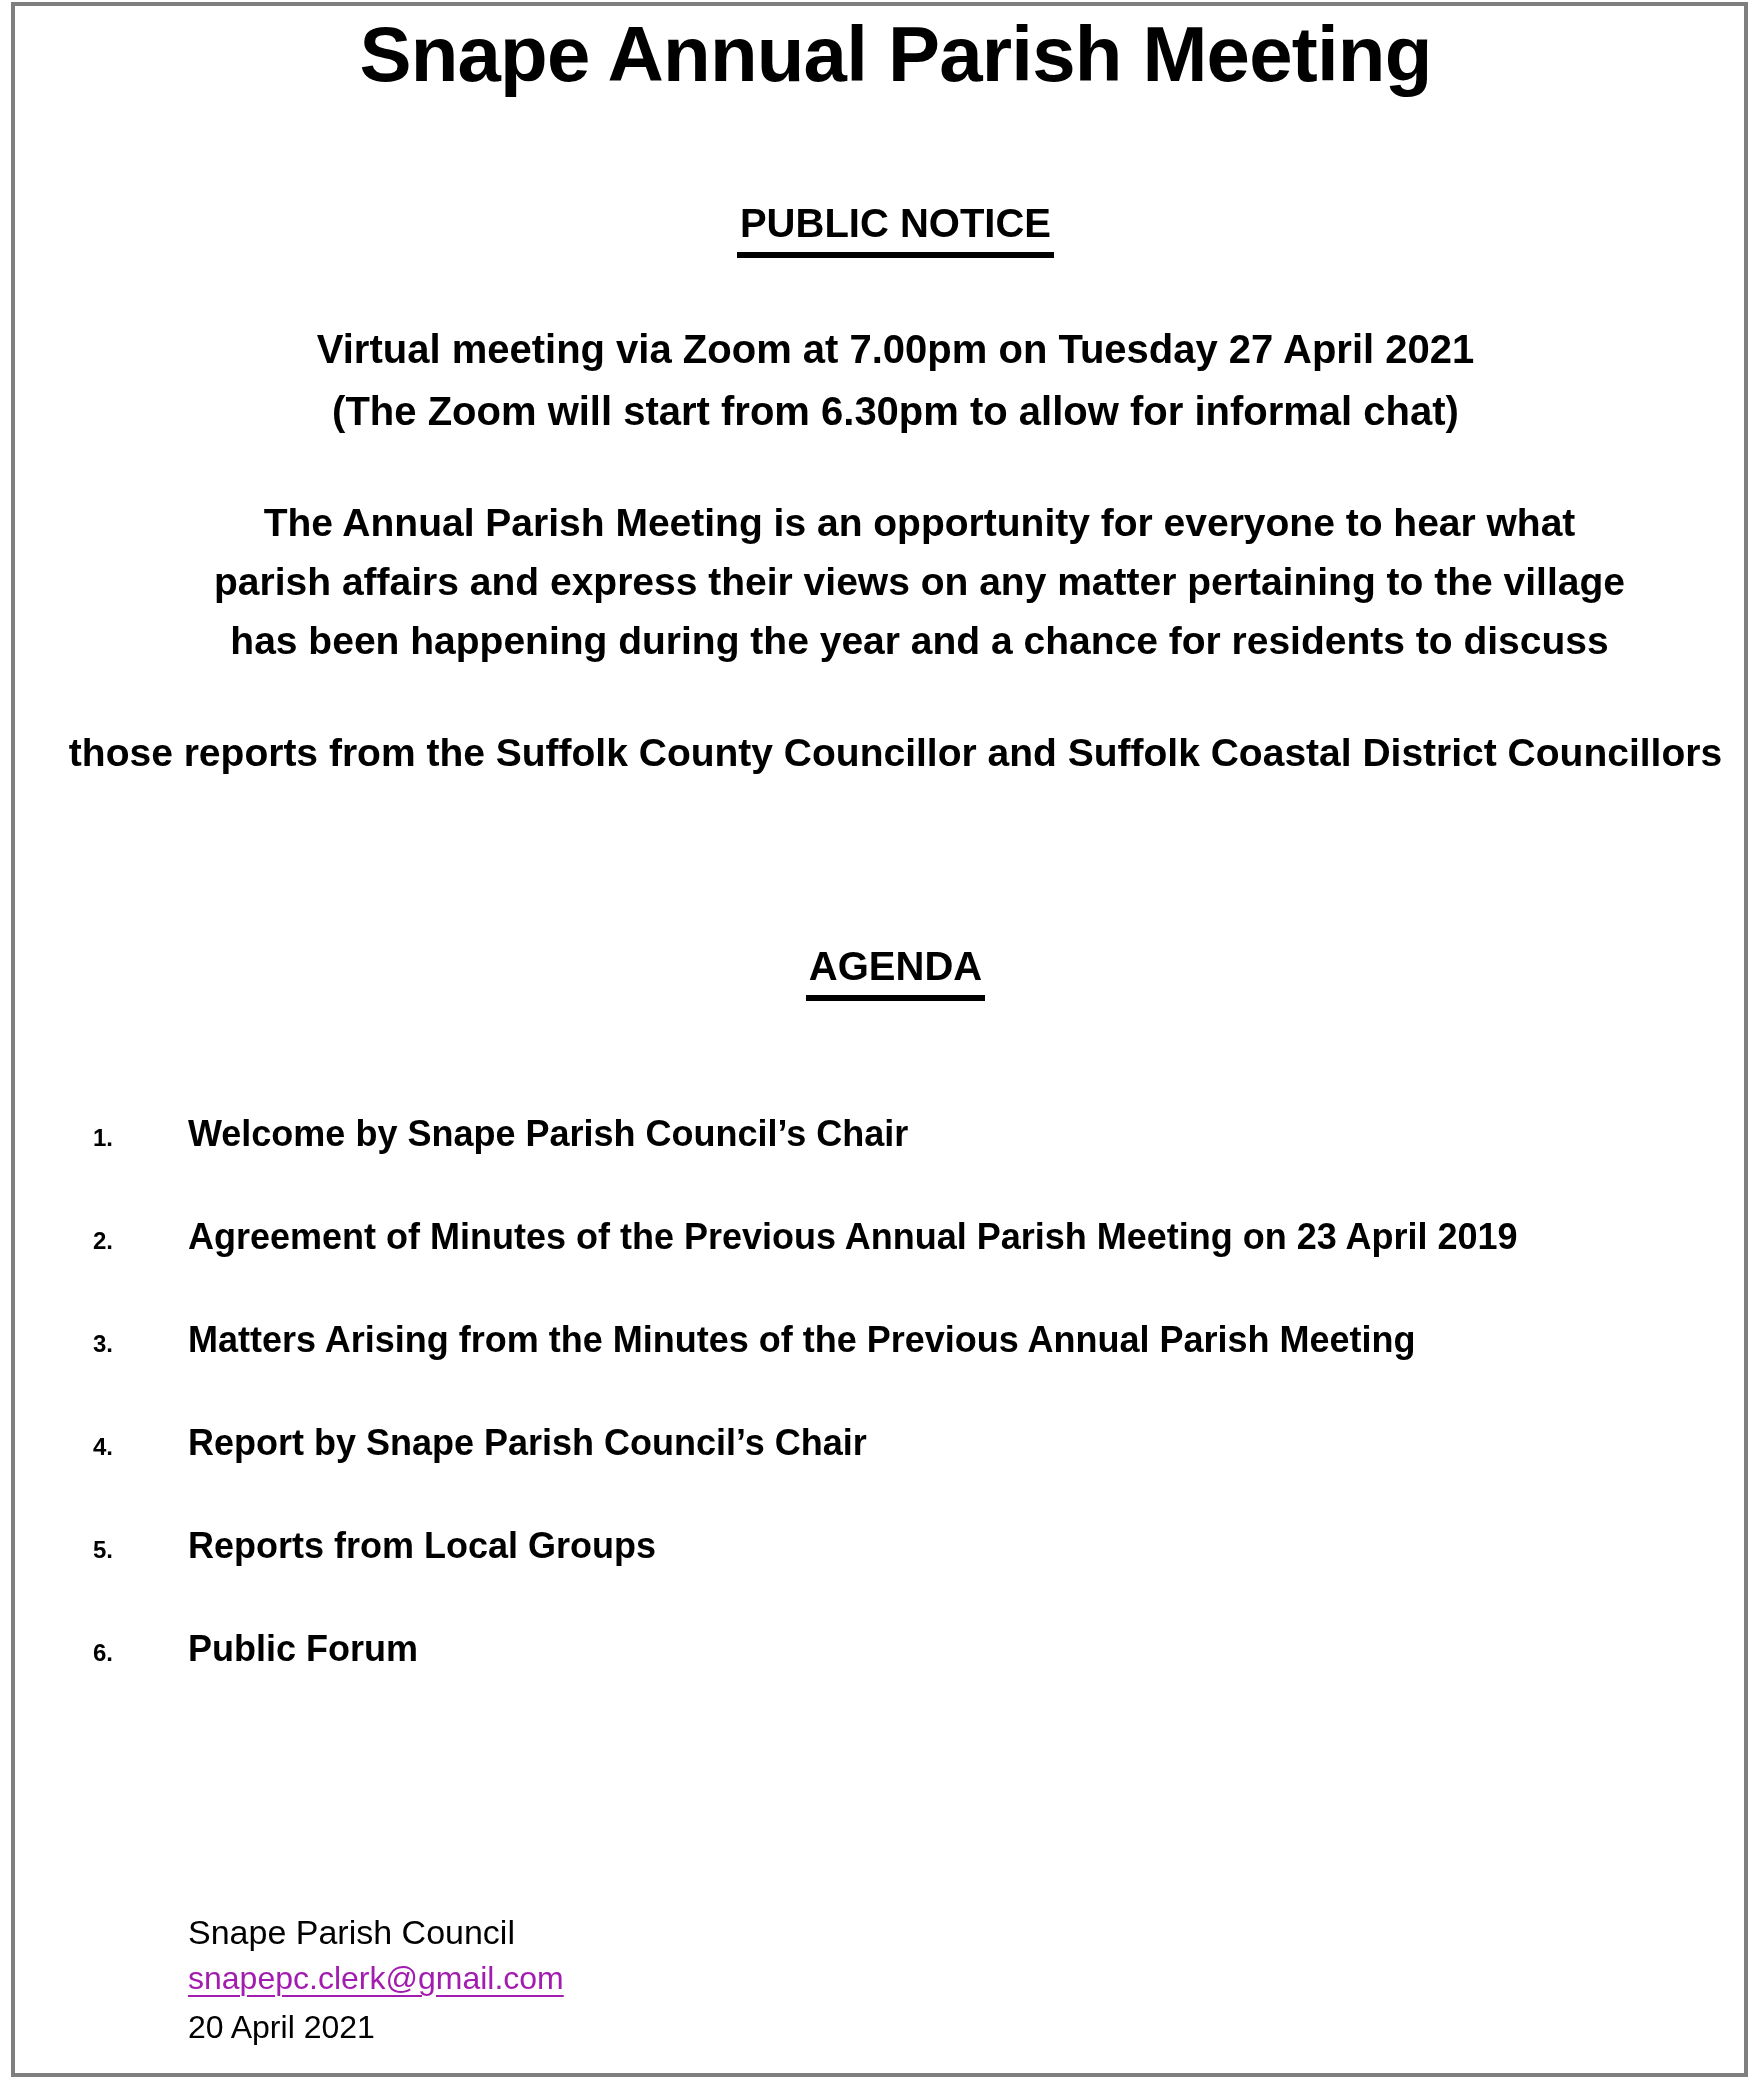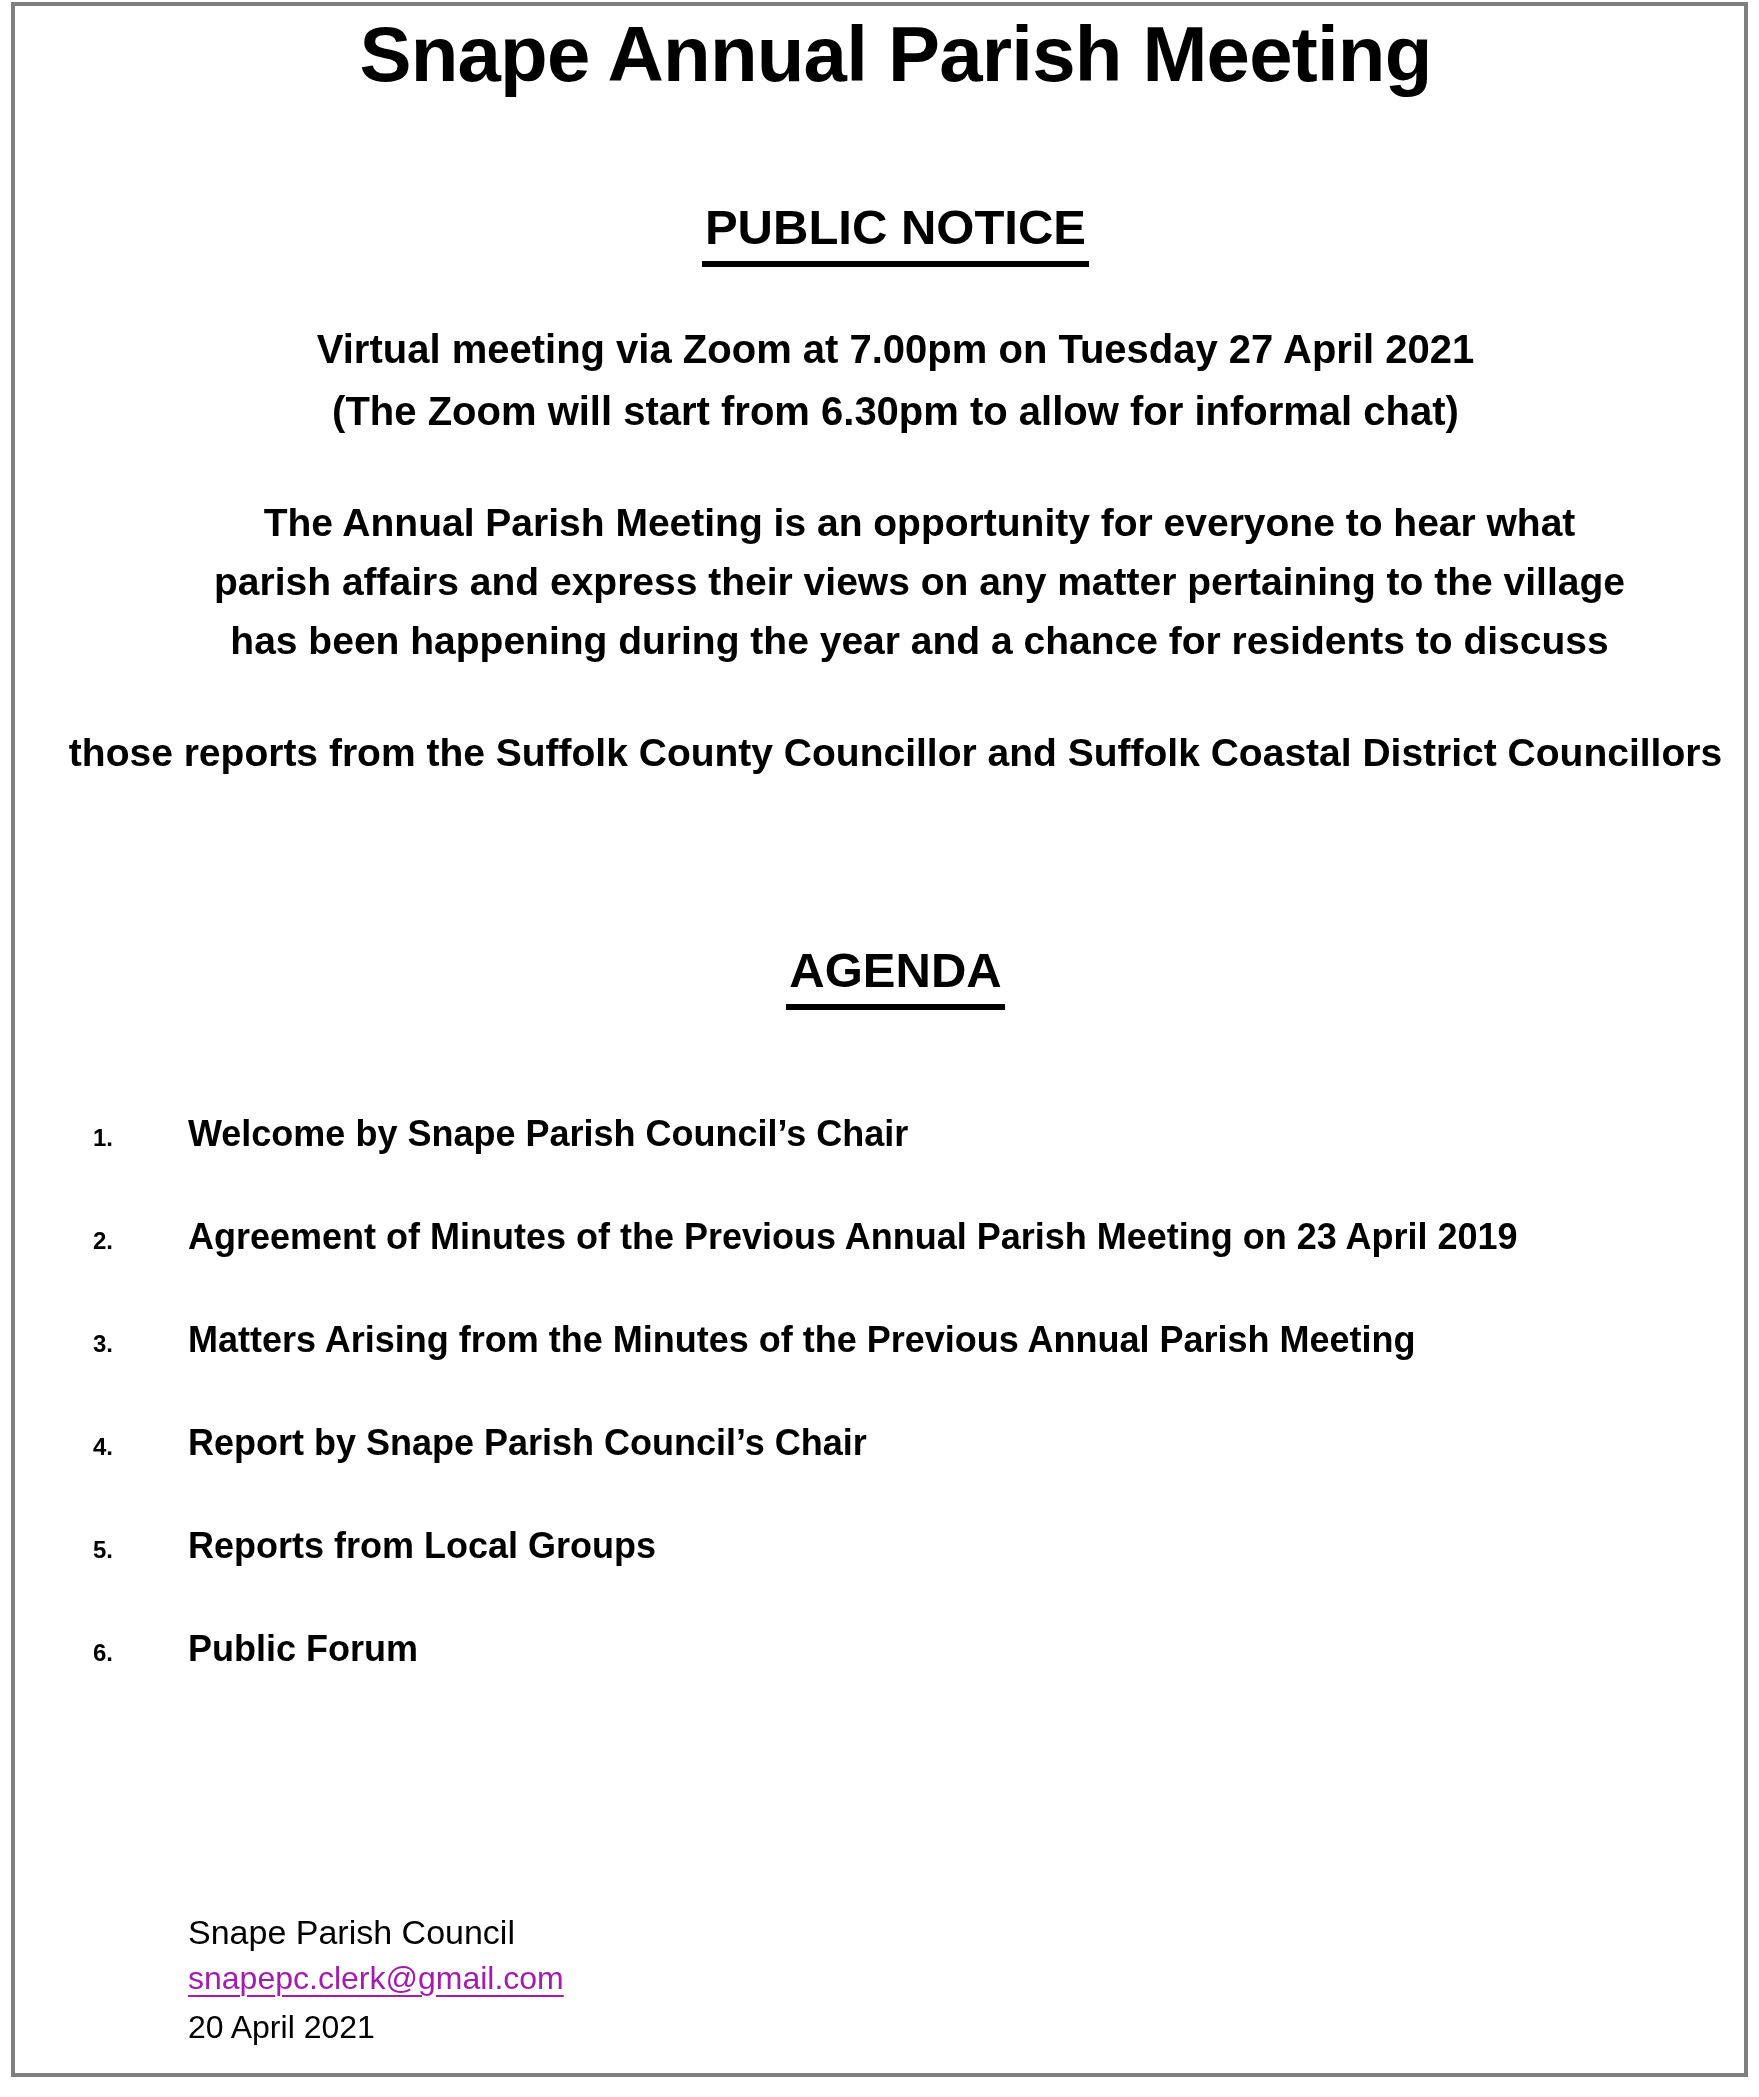--- a/index.html
+++ b/index.html
@@ -37,21 +37,21 @@
   .title {
     top: 8px;
     margin: 0;
     font-size: 78px;
     font-weight: bold;
     line-height: 93px;
     letter-spacing: -0.8px;
   }
   .section-heading {
     display: inline-block;
-    font-size: 49px;
+    font-size: 40px;
     font-weight: bold;
     line-height: 1.1;
     padding: 0 3.2px 6.5px 3.2px;
     border-bottom: 6.5px solid #000000;
     letter-spacing: 0px;
   }
   .heading-wrap-1 { top: 201px; }
   .heading-wrap-2 { top: 944px; }
   .meeting-block {
     top: 318px;

